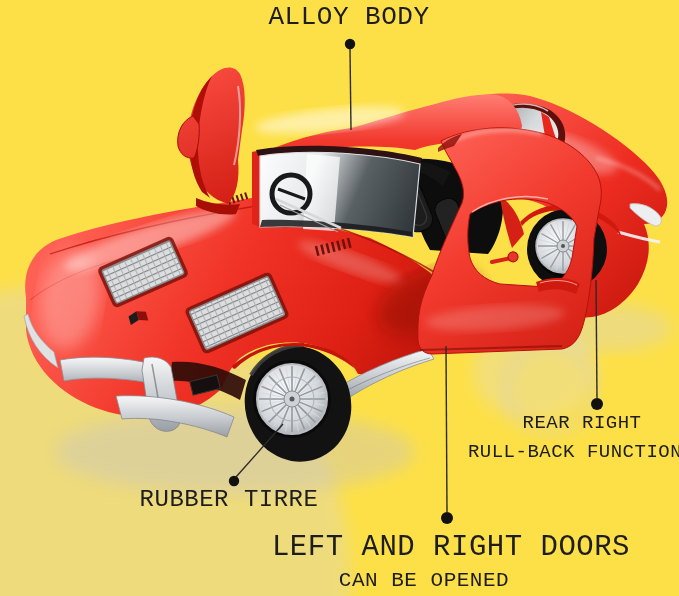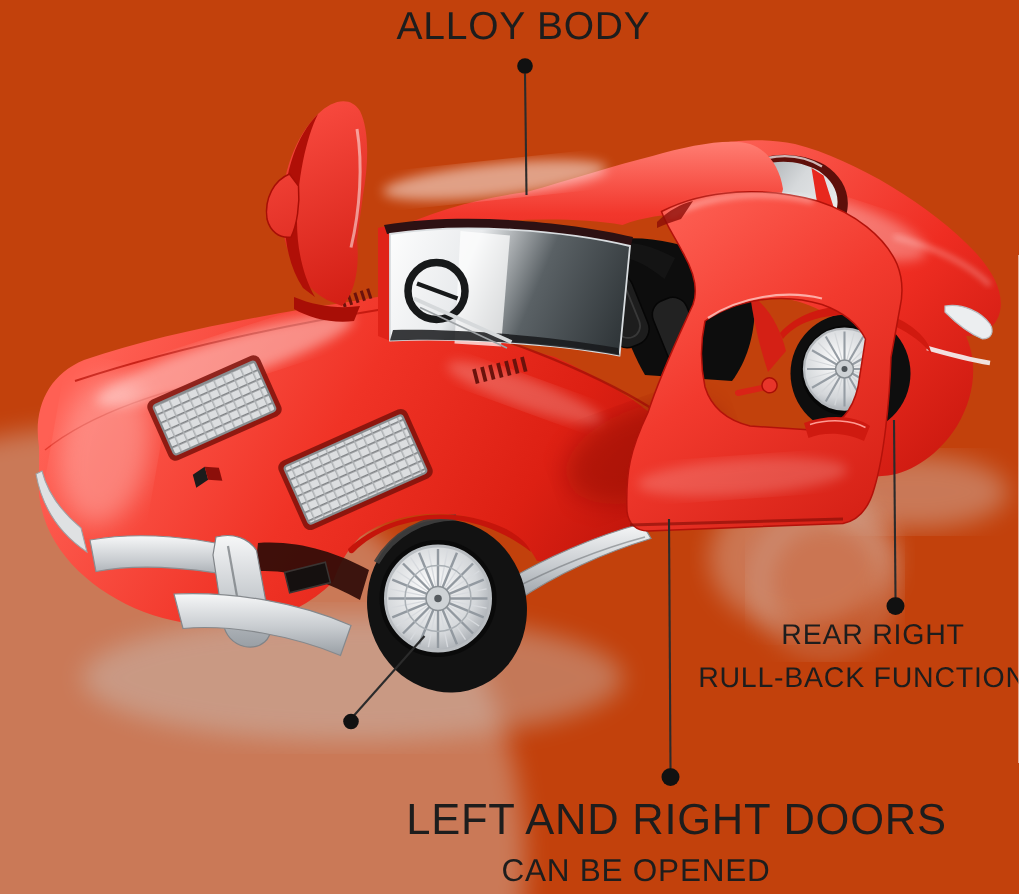--- a/index.html
+++ b/index.html
@@ -1,19 +1,19 @@
 <!DOCTYPE html>
 <html><head>
 <meta charset="utf-8">
 <style>
   html,body{margin:0;padding:0;background:#fff;}
   .stage{
     position:relative;width:679px;height:596px;overflow:hidden;
-    background:#c2410c;
-    font-family:Liberation Sans, sans-serif;
+    background:#fde047;
+    font-family:Liberation Mono, monospace;
   }
   .stage svg{position:absolute;left:0;top:0;}
   .label{
     position:absolute;color:#1d1d1d;white-space:nowrap;line-height:1;
     transform:translateX(-50%);letter-spacing:.5px;
   }
   .label-alloy      {left:349px;top:4px;  font-size:26px;}
   .label-rubber     {left:229px;top:488px;font-size:24px;}
   .label-rear-1     {left:582px;top:414px;font-size:19px;}
   .label-rear-2     {left:575px;top:443px;font-size:19px;}
@@ -318,18 +318,19 @@
   </g>
   <g fill="#111111">
     <circle cx="350" cy="44" r="5.2"></circle>
     <circle cx="234" cy="481" r="5.2"></circle>
     <circle cx="597" cy="404" r="6"></circle>
     <circle cx="447" cy="518" r="6"></circle>
   </g>
 </svg>
 
 <div class="label label-alloy">ALLOY BODY</div>
+<div class="label label-rubber">RUBBER TIRRE</div>
 <div class="label label-rear-1">REAR RIGHT</div>
 <div class="label label-rear-2">RULL-BACK FUNCTION</div>
 <div class="label label-doors-1">LEFT AND RIGHT DOORS</div>
 <div class="label label-doors-2">CAN BE OPENED</div>
 
 </div>
 
 </body></html>

